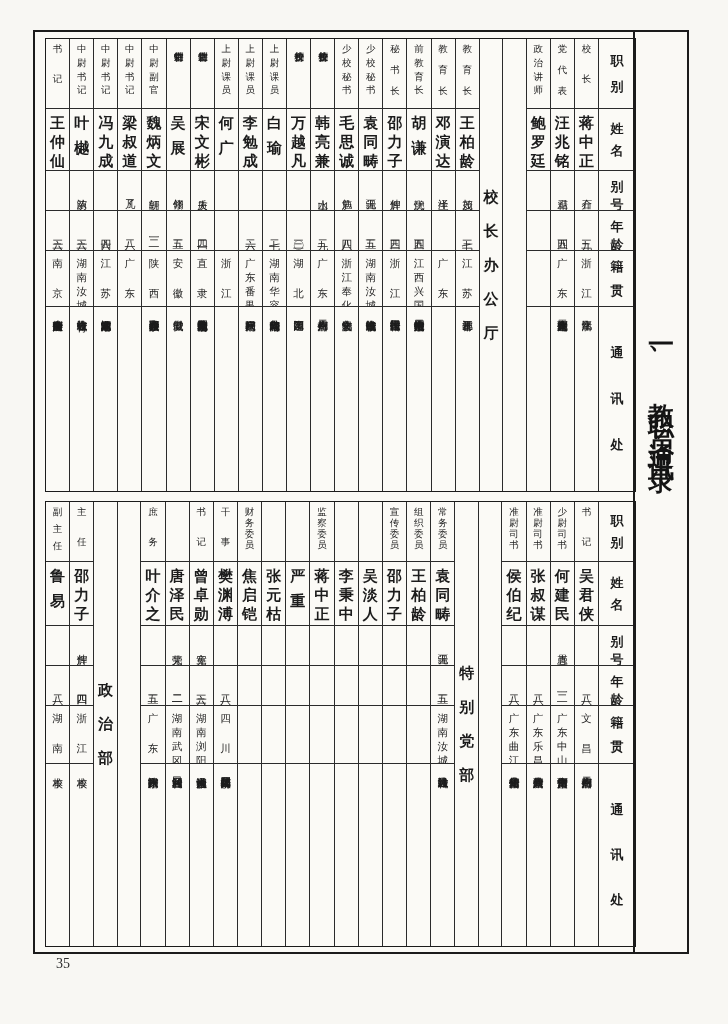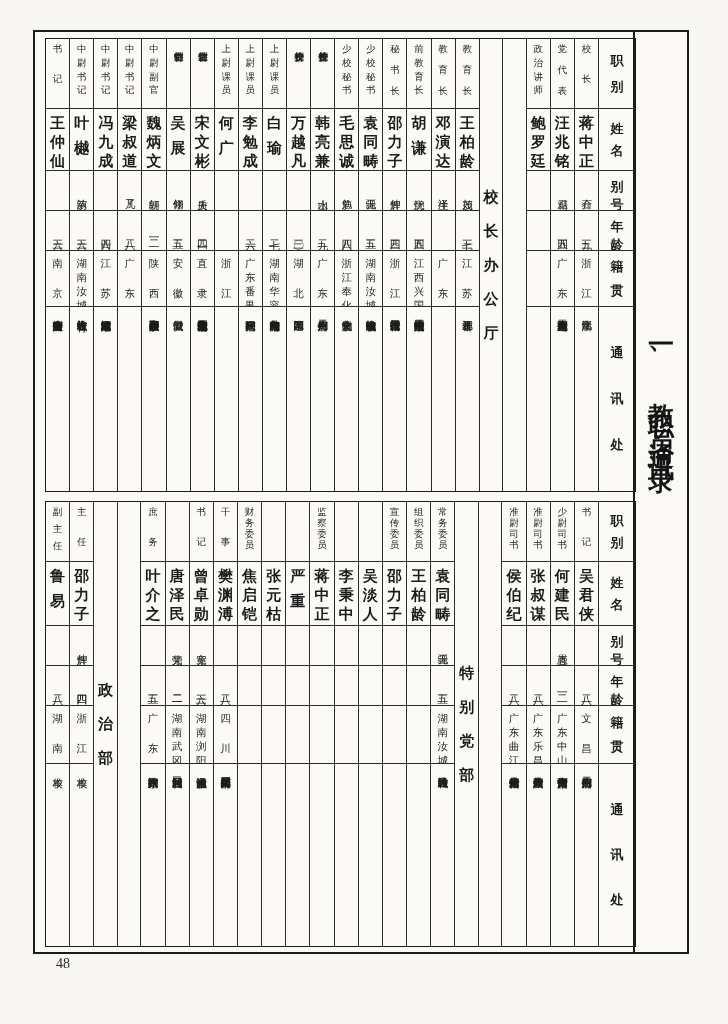--- a/index.html
+++ b/index.html
@@ -1248,14 +1248,14 @@
             <div class="cell addrc" style="height: 182px;">
               <div class="wrapv" style="height: 140px;">本校</div>
             </div>
           </div>
         </div>
     </div>
     <div class="titlestrip">
       <div class="vtitle">一、教职员通讯录</div>
     </div>
   </div>
-  <div class="pagenum">48</div>
+  <div class="pagenum">35</div>
 </div>
 
 </body></html>

